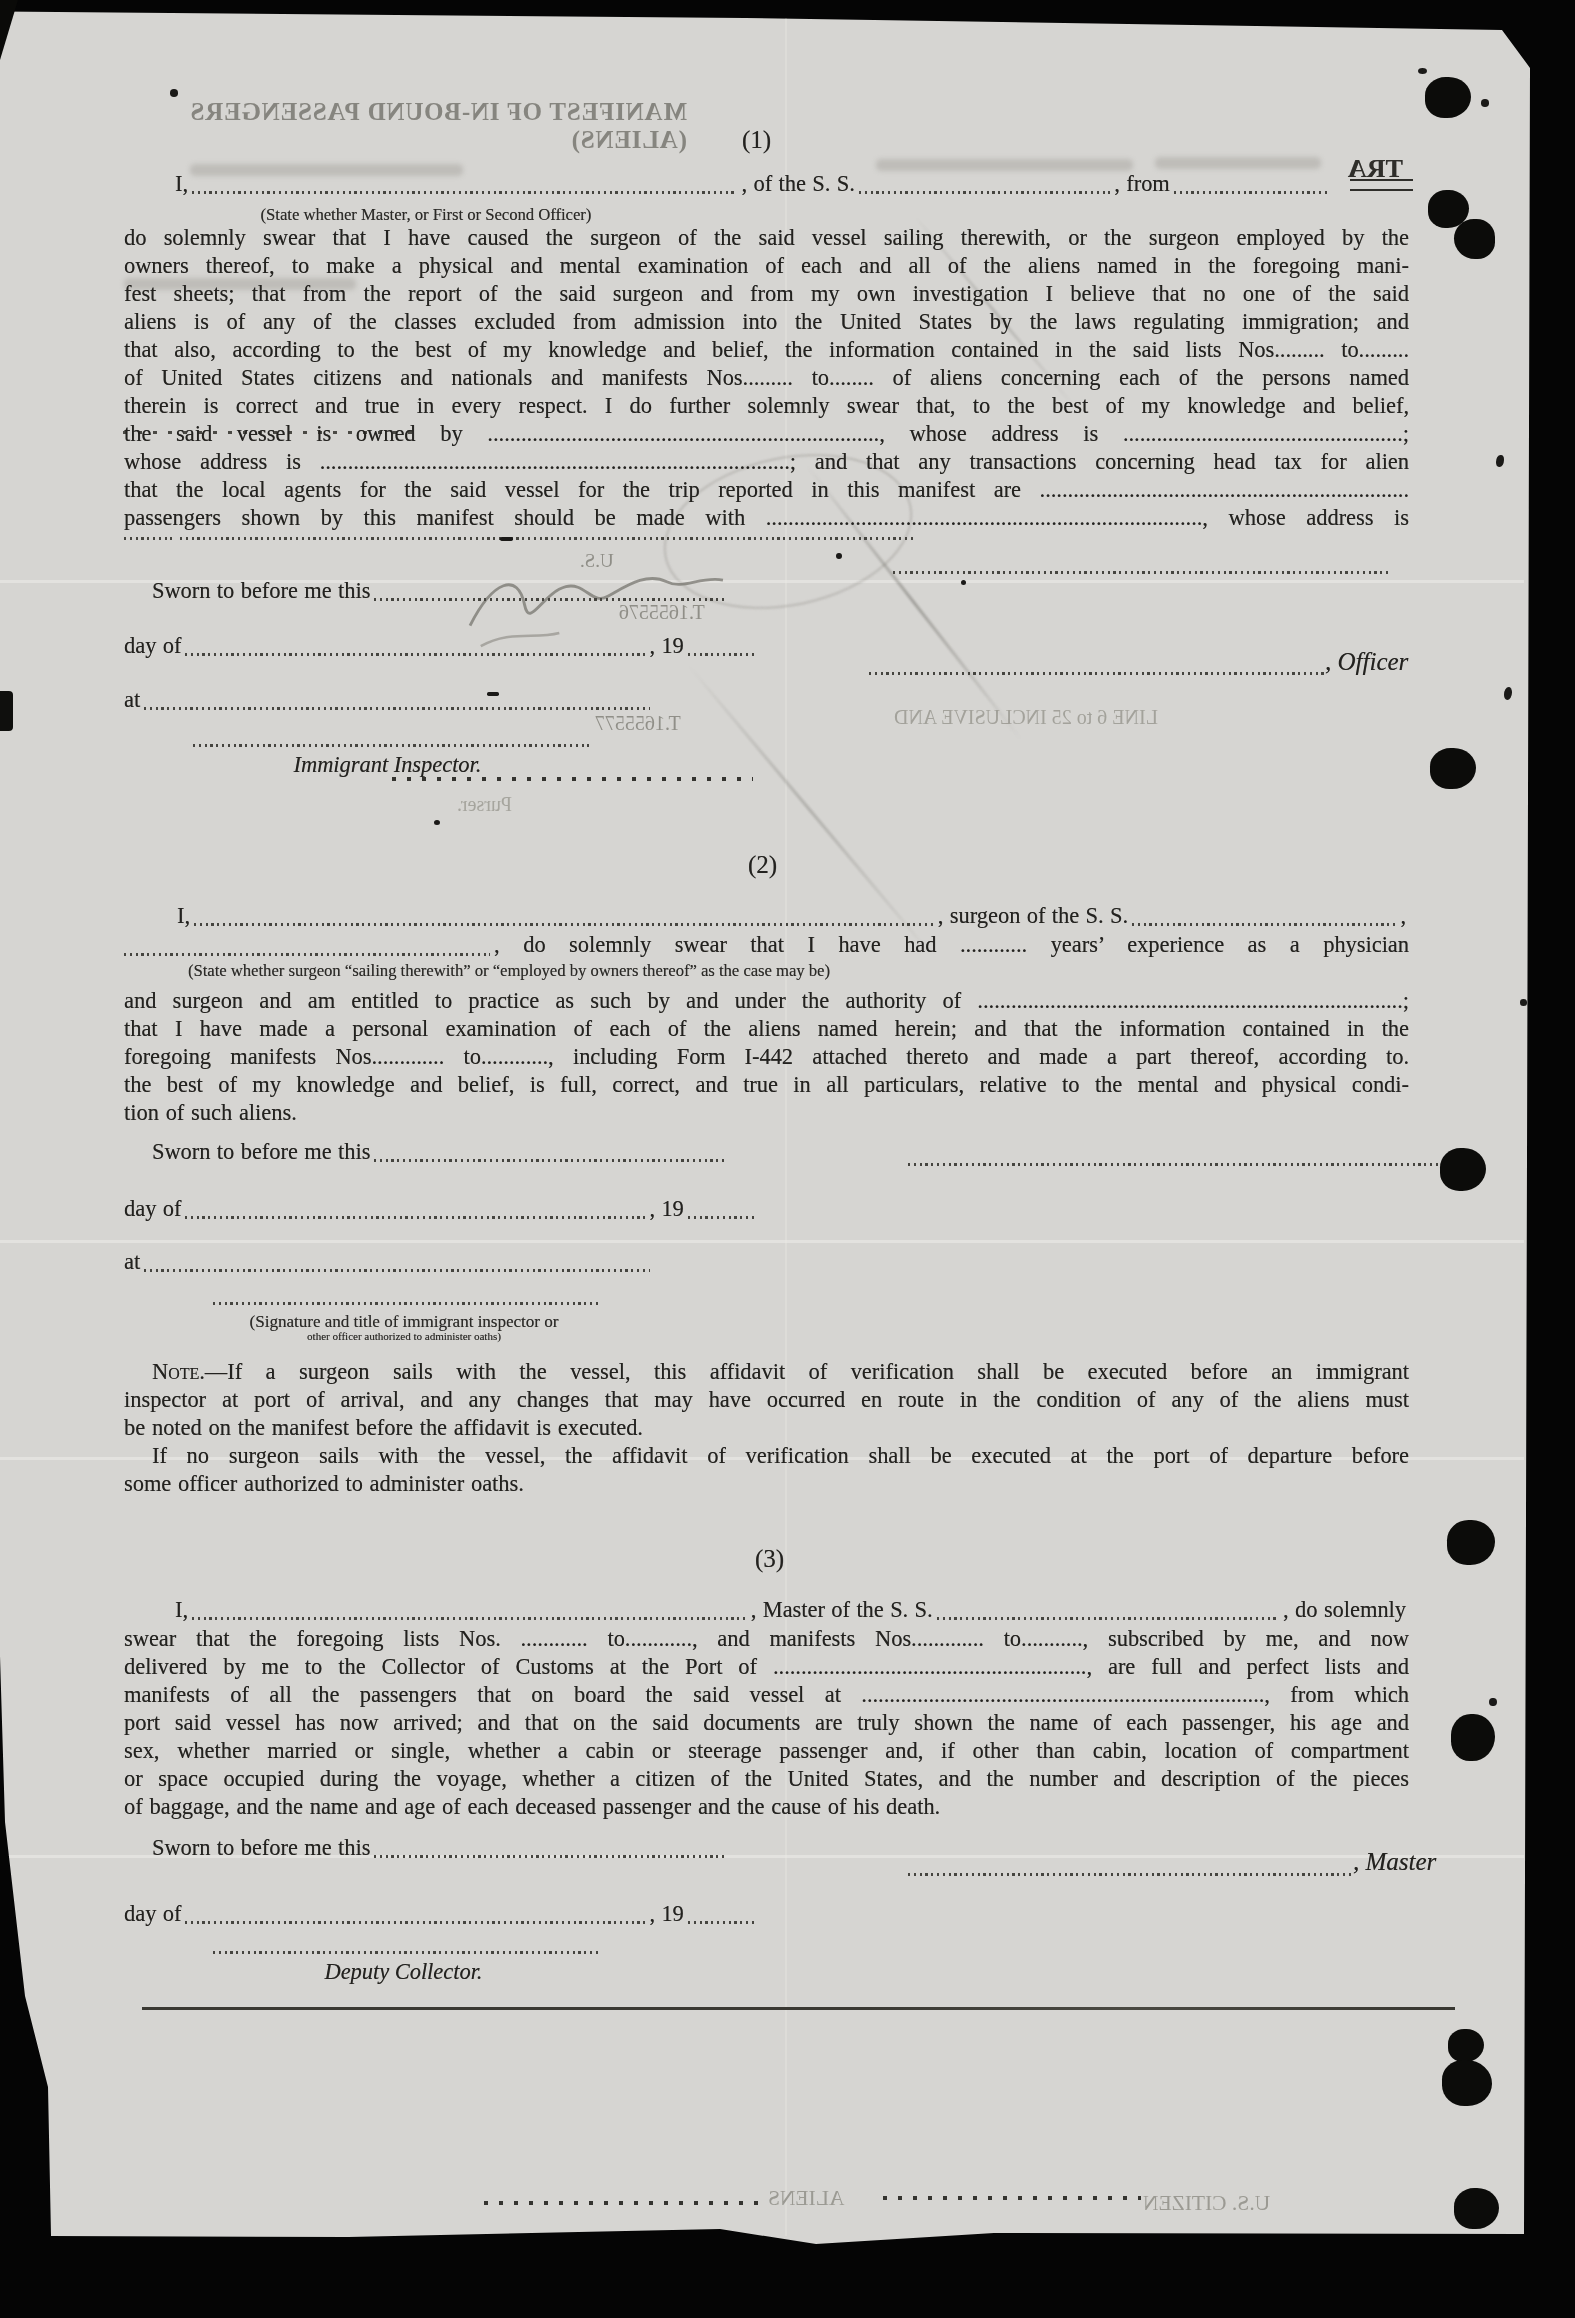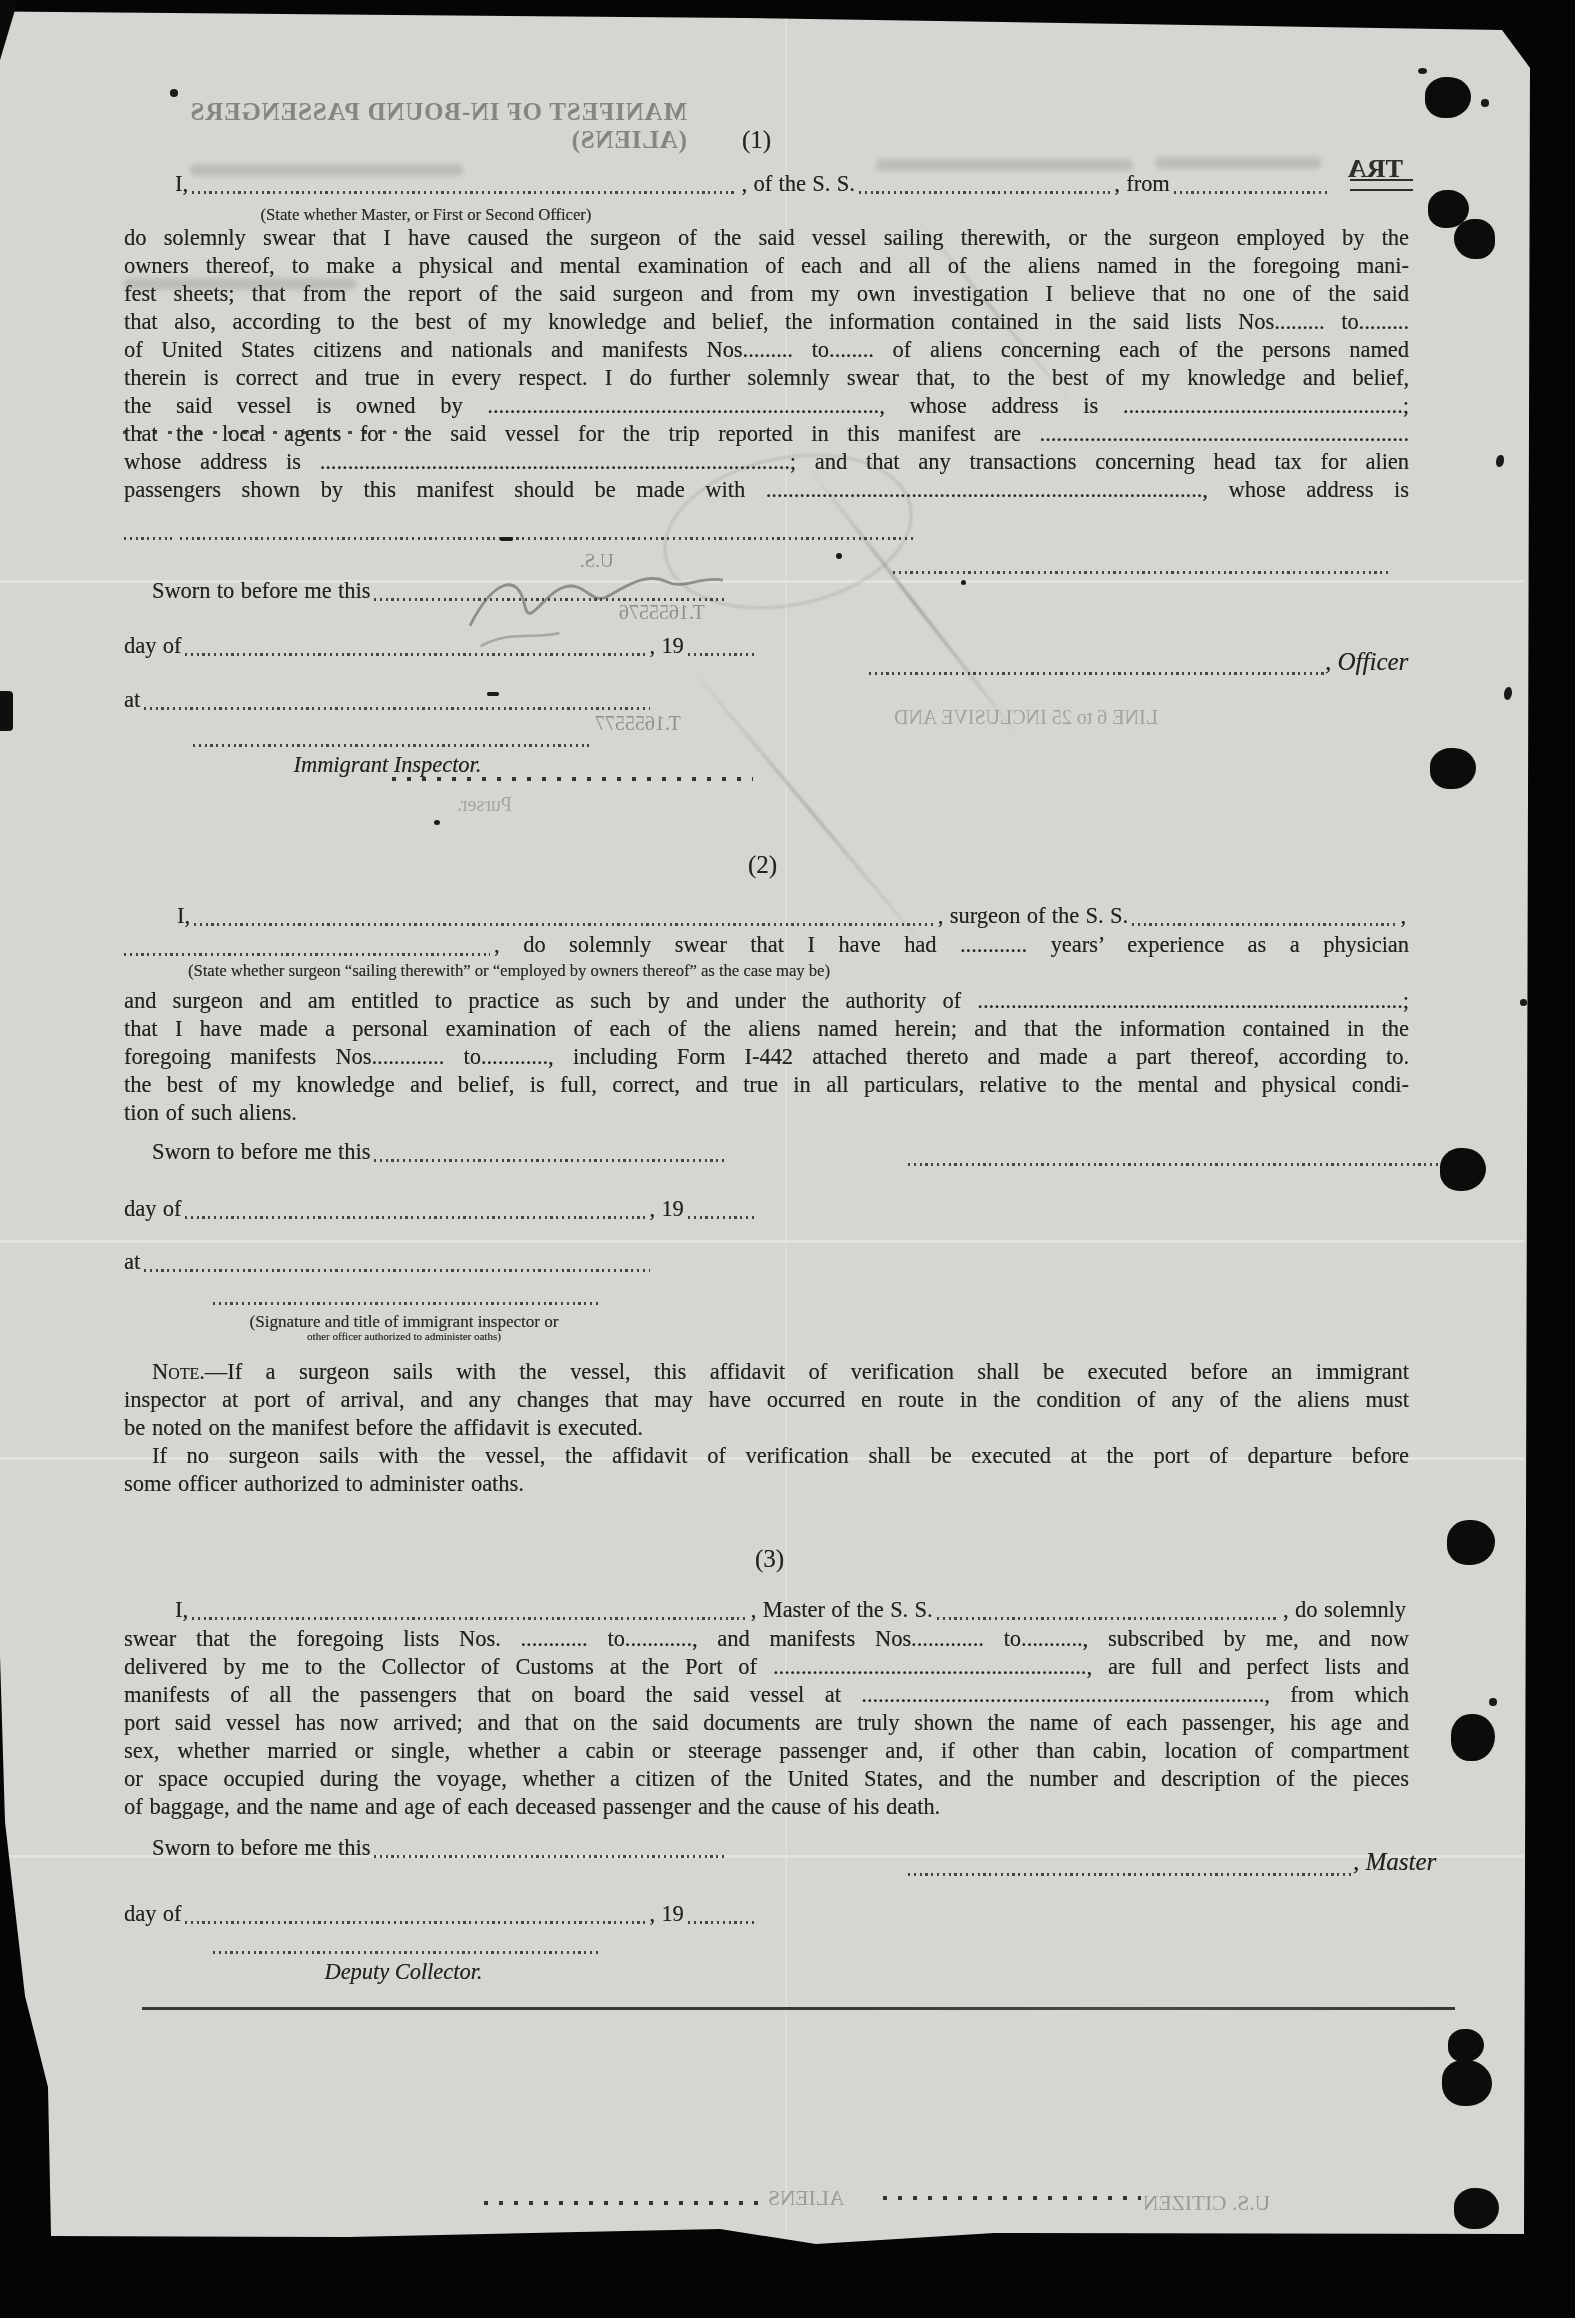--- a/index.html
+++ b/index.html
@@ -79,26 +79,27 @@
     </div>
     <div class="abs t mir" style="left:1348px;top:154px;font-size:26px;font-weight:bold;color:#2f2e2a">TRA</div>
     <div class="abs" style="left:1350px;top:179px;width:63px;height:7.5px;border-top:2.5px solid #2f2e2a;border-bottom:2.5px solid #2f2e2a"></div>
 
     <div class="abs t small" style="left:248px;top:205px;width:356px">(State whether Master, or First or Second Officer)</div>
 
     <div class="abs" style="left:124px;top:224px;width:1285px">
       <div class="t bl">do solemnly swear that I have caused the surgeon of the said vessel sailing therewith, or the surgeon employed by the</div>
       <div class="t bl">owners thereof, to make a physical and mental examination of each and all of the aliens named in the foregoing mani-</div>
       <div class="t bl">fest sheets; that from the report of the said surgeon and from my own investigation I believe that no one of the said</div>
+      <div class="t bl">aliens is of any of the classes excluded from admission into the United States by the laws regulating immigration; and</div>
       <div class="t bl">that also, according to the best of my knowledge and belief, the information contained in the said lists Nos......... to.........</div>
       <div class="t bl">of United States citizens and nationals and manifests Nos......... to........ of aliens concerning each of the persons named</div>
       <div class="t bl">therein is correct and true in every respect. I do further solemnly swear that, to the best of my knowledge and belief,</div>
       <div class="t bl">the said vessel is owned by ......................................................................, whose address is ..................................................;</div>
+      <div class="t bl">whose address is ....................................................................................; and that any transactions concerning head tax for alien</div>
       <div class="t bl">that the local agents for the said vessel for the trip reported in this manifest are ..................................................................</div>
-      <div class="t bl">whose address is ....................................................................................; and that any transactions concerning head tax for alien</div>
       <div class="t bl">passengers shown by this manifest should be made with .............................................................................., whose address is</div>
     </div>
     <div class="abs flexline" style="left:124px;top:537px;width:795px">
       <span class="lead fixed" style="width:48px;margin-left:0"></span>
       <span class="lead" style="flex-grow:1"></span>
     </div>
     <div class="abs lead fixed" style="left:889px;top:571px;width:497px"></div>
 
     <div class="abs t flexline" style="left:152px;top:578px;width:580px">
       <span>Sworn to before me this</span>

